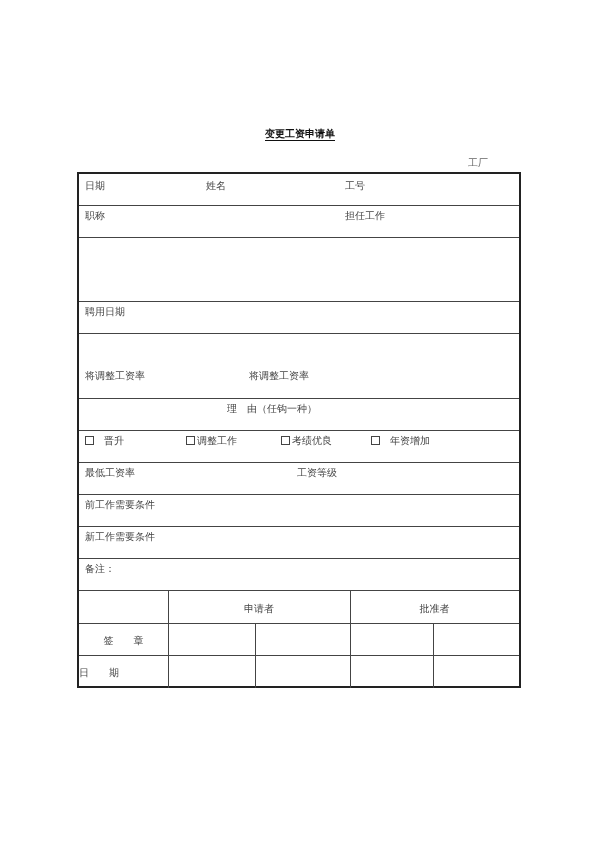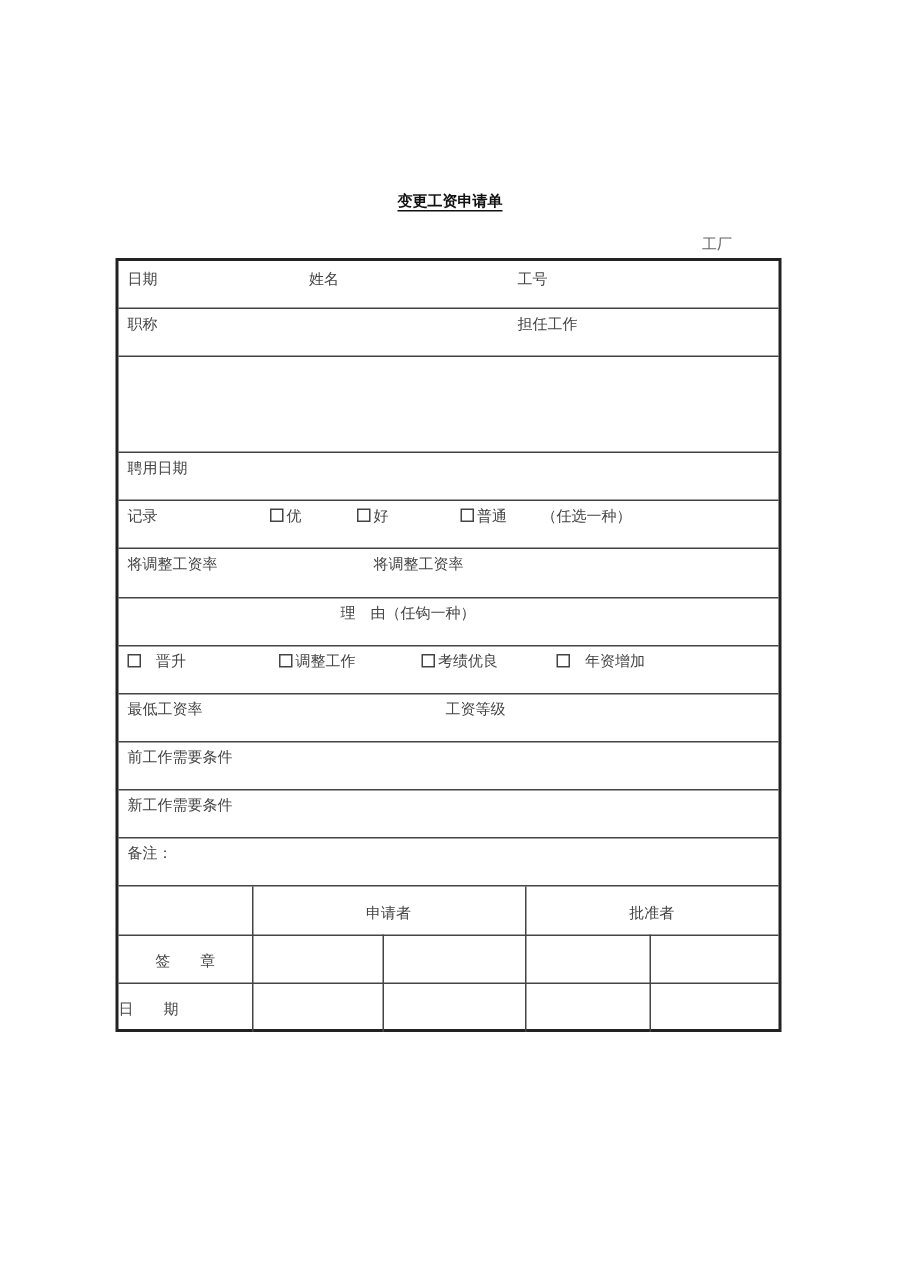--- a/index.html
+++ b/index.html
@@ -38,27 +38,20 @@
     <span class="lbl" style="left:266px;top:3px">担任工作</span>
   </div>
 
 
   <div class="row" style="top:96px;height:32px"></div>
 
   <div class="row" style="top:128px;height:32px">
     <span class="lbl" style="left:6px;top:3px">聘用日期</span>
   </div>
 
-  <div class="row" style="top:160px;height:32px">
-    <span class="lbl" style="left:6px;top:3px">记录</span>
-    <span class="lbl" style="left:101px;top:3px"><span class="cb"></span><span>优</span></span>
-    <span class="lbl" style="left:159px;top:3px"><span class="cb"></span><span>好</span></span>
-    <span class="lbl" style="left:228px;top:3px"><span class="cb"></span><span>普通</span></span>
-    <span class="lbl" style="left:282px;top:3px">（任选一种）</span>
-  </div>
 
   <div class="row" style="top:192px;height:33px">
     <span class="lbl" style="left:6px;top:3px">将调整工资率</span>
     <span class="lbl" style="left:170px;top:3px">将调整工资率</span>
   </div>
 
   <div class="row" style="top:225px;height:32px">
     <span class="lbl" style="left:148px;top:3px">理　由（任钩一种）</span>
   </div>
 

